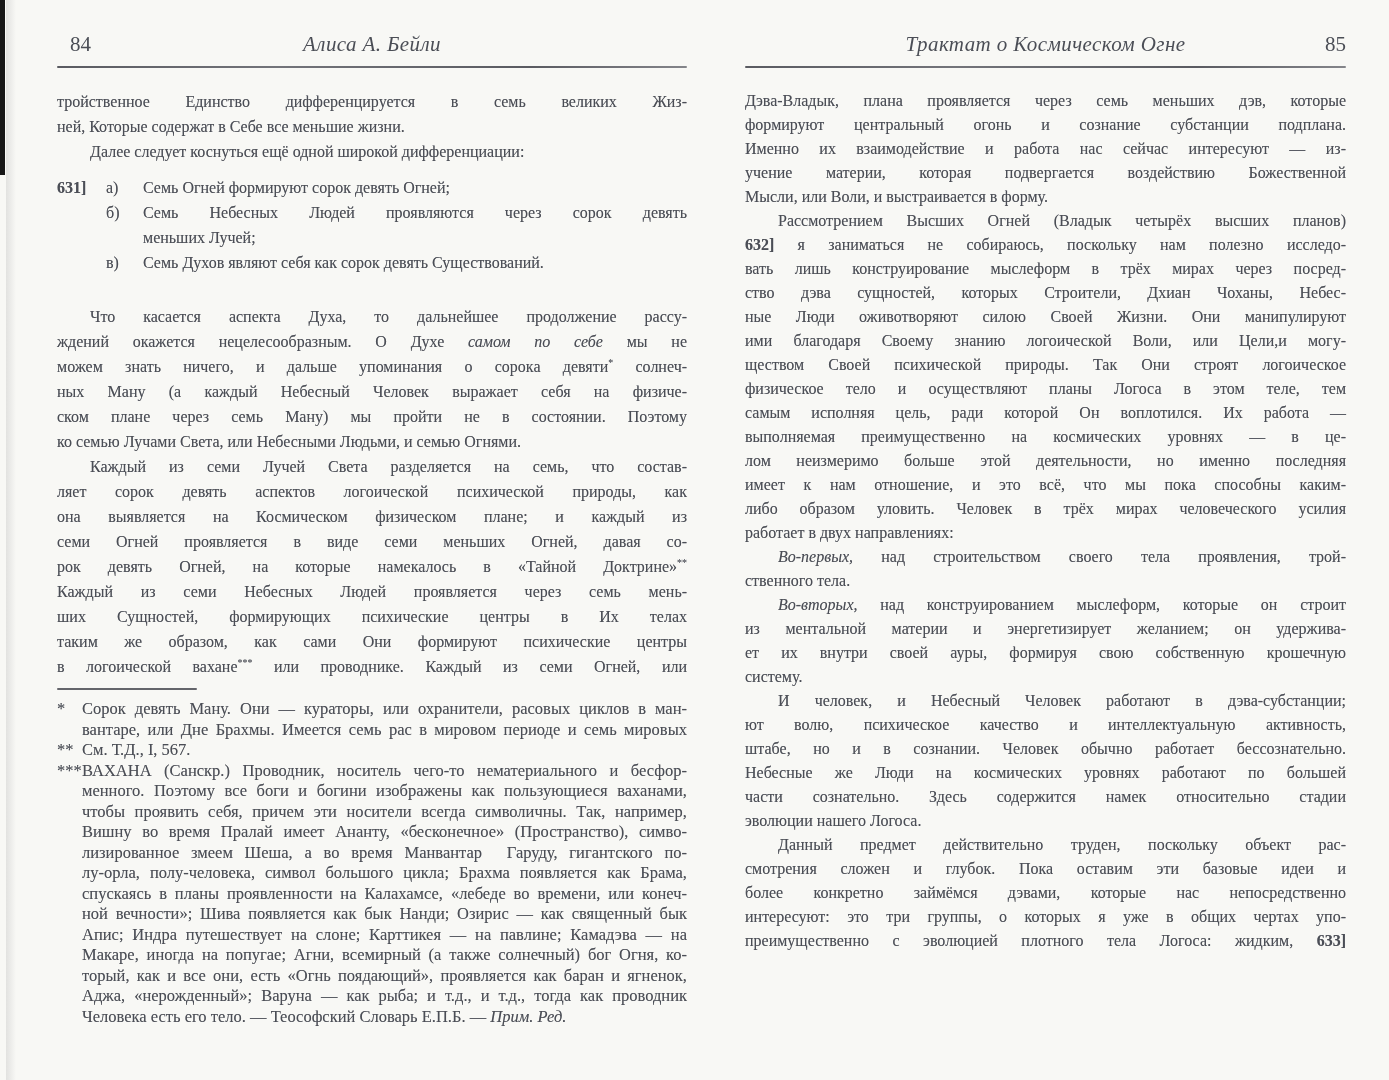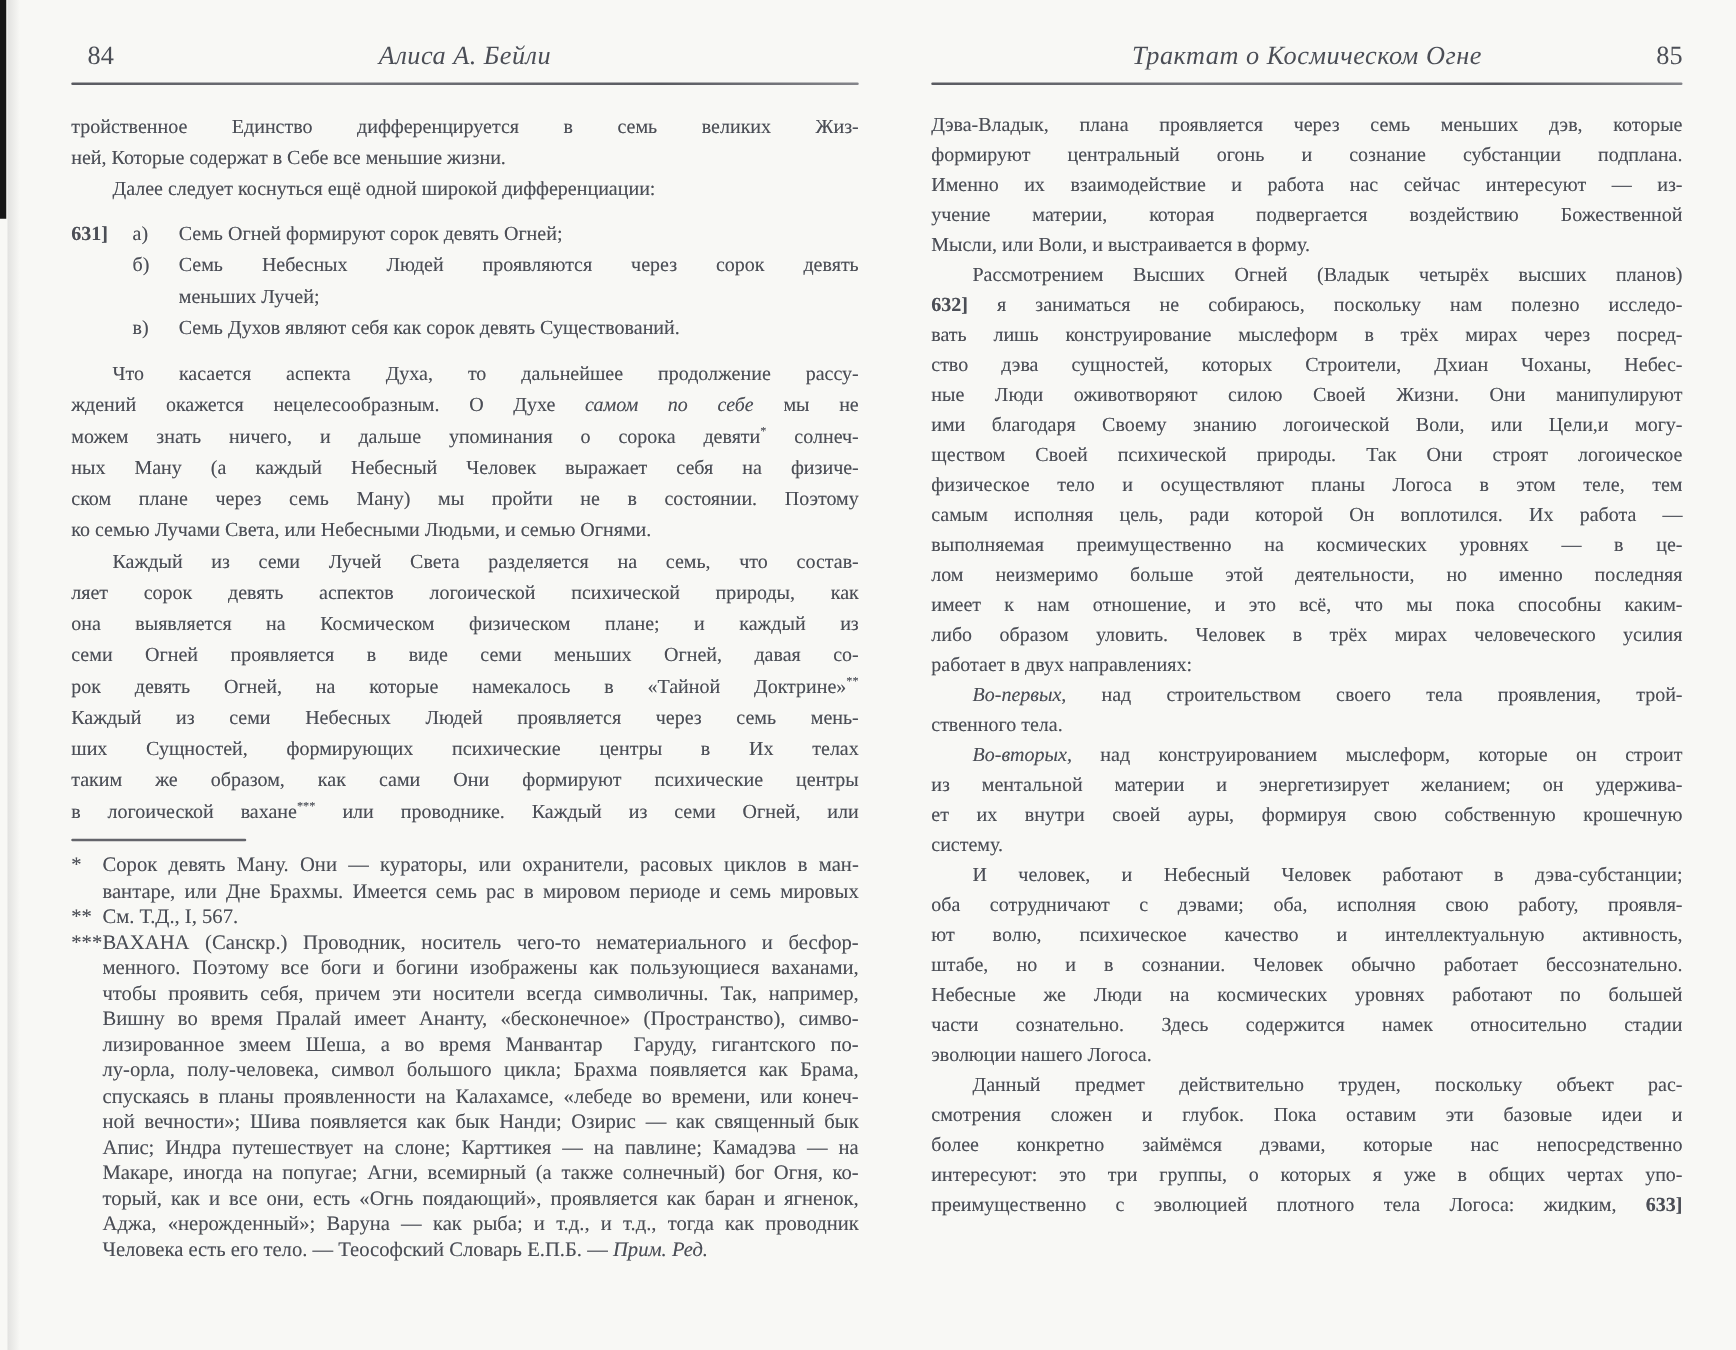--- a/index.html
+++ b/index.html
@@ -36,21 +36,21 @@
 
   .line{text-align:justify;text-align-last:justify;}
   .line.last{text-align-last:left;}
   .line.indent{text-indent:33px;}
   .para.gapped{margin-top:12px;}
 
   i{font-style:italic;}
   b{font-weight:bold;}
   sup{font-size:.62em;vertical-align:super;line-height:0;}
 
-  .list-block{margin:11px 0 12px 0;}
+  .list-block{margin:11px 0 29px 0;}
   .list-row{display:flex;}
   .list-num{flex:none;width:49px;font-weight:bold;line-height:25px;}
   .list-letter{flex:none;width:37px;line-height:25px;}
   .list-text{flex:1;}
   .list-text .line{line-height:25px;}
 
   .footnotes{margin-top:9px;font-size:16.5px;text-shadow:0 0 .4px rgba(75,78,86,.4);}
   .fn-rule{width:140px;height:2px;background:#64656b;margin:5px 0 9px 0;border-radius:1px;}
   .fn{position:relative;padding-left:25px;}
   .fn-marker{position:absolute;left:0;top:0;line-height:20.5px;}
@@ -191,21 +191,20 @@
           <div class="line last">ственного тела.</div>
         </div>
         <div class="para">
           <div class="line indent"><i>Во-вторых,</i> над конструированием мыслеформ, которые он строит</div>
           <div class="line">из ментальной материи и энергетизирует желанием; он удержива-</div>
           <div class="line">ет их внутри своей ауры, формируя свою собственную крошечную</div>
           <div class="line last">систему.</div>
         </div>
         <div class="para">
           <div class="line indent">И человек, и Небесный Человек работают в дэва-субстанции;</div>
-          <div class="line">оба сотрудничают с дэвами; оба, исполняя свою работу, проявля-</div>
           <div class="line">ют волю, психическое качество и интеллектуальную активность,</div>
           <div class="line">штабе, но и в сознании. Человек обычно работает бессознательно.</div>
           <div class="line">Небесные же Люди на космических уровнях работают по большей</div>
           <div class="line">части сознательно. Здесь содержится намек относительно стадии</div>
           <div class="line last">эволюции нашего Логоса.</div>
         </div>
         <div class="para">
           <div class="line indent">Данный предмет действительно труден, поскольку объект рас-</div>
           <div class="line">смотрения сложен и глубок. Пока оставим эти базовые идеи и</div>
           <div class="line">более конкретно займёмся дэвами, которые нас непосредственно</div>

